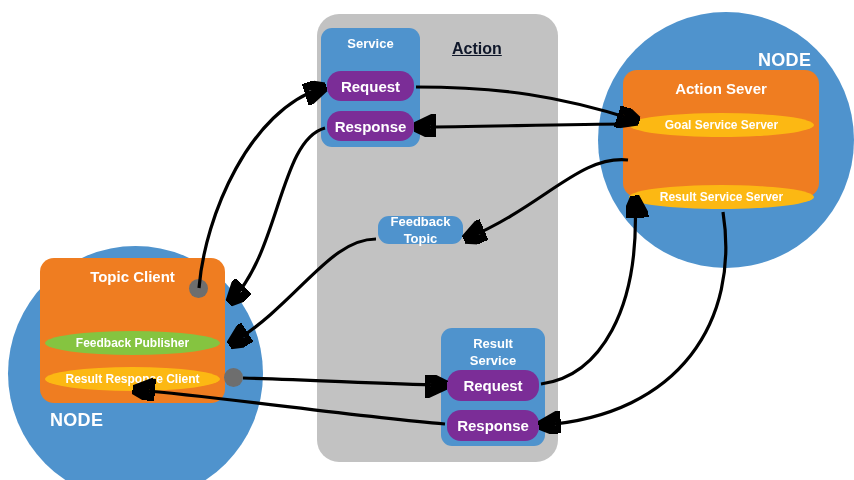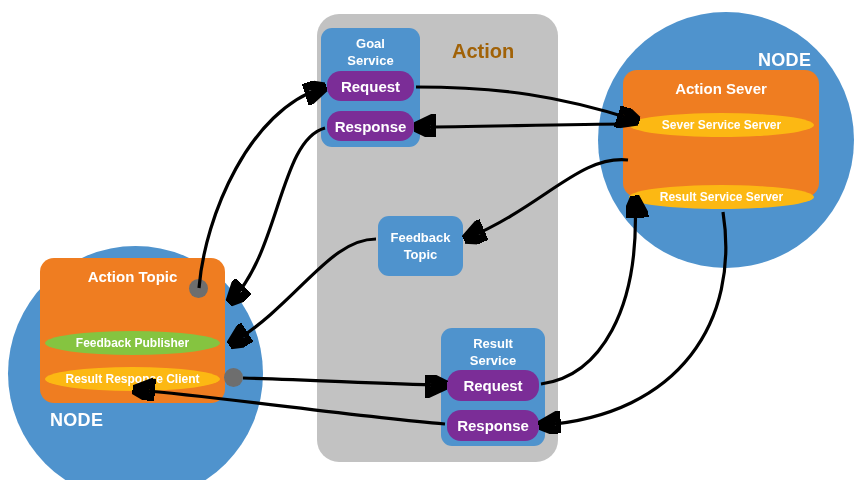--- a/index.html
+++ b/index.html
@@ -56,24 +56,25 @@
   .pill.yellow { background: #fcb813; }
   .pill.green  { background: #85c440; }
 
   .action-container {
     position: absolute;
     background: #c2c2c2;
     border-radius: 22px;
   }
   .action-title {
     position: absolute;
-    color: #a16207;
-    font-weight: bold;
-    font-size: 20px;
-    white-space: nowrap;
+    color: #0f172a;
+    font-weight: bold;
+    font-size: 16px;
+    white-space: nowrap;
+    text-decoration: underline;
   }
   .svc-box {
     position: absolute;
     background: #4f93cd;
     border-radius: 11px;
   }
   .svc-title {
     position: absolute;
     left: 0; right: 0;
     text-align: center;
@@ -123,50 +124,49 @@
 </style>
 </head>
 <body>
 
 <div id="stage">
 
   <div class="node-circle" style="left:8px; top:246px; width:255px; height:255px;"></div>
   <div class="node-label" style="left:50px; top:410px;">NODE</div>
 
   <div class="orange-box" style="left:40px; top:258px; width:185px; height:145px;">
-    <div class="orange-title" style="top:10px;">Action Topic</div>
+    <div class="orange-title" style="top:10px;">Topic Client</div>
   </div>
   <div class="pill green" style="left:45px; top:331px; width:175px; height:24px;">Feedback Publisher</div>
   <div class="pill yellow" style="left:45px; top:367px; width:175px; height:24px;">Result Response Client</div>
 
   <div class="dot" style="left:189px; top:279px;"></div>
   <div class="dot" style="left:224px; top:368px;"></div>
 
   <div class="node-circle" style="left:598px; top:12px; width:256px; height:256px;"></div>
   <div class="node-label" style="left:758px; top:50px;">NODE</div>
 
   <div class="orange-box" style="left:623px; top:70px; width:196px; height:127px;">
     <div class="orange-title" style="top:10px;">Action Sever</div>
   </div>
-  <div class="pill yellow" style="left:629px; top:113px; width:185px; height:24px;">Sever Service Server</div>
+  <div class="pill yellow" style="left:629px; top:113px; width:185px; height:24px;">Goal Service Server</div>
   <div class="pill yellow" style="left:629px; top:185px; width:185px; height:24px;">Result Service Server</div>
 
   <div class="action-container" style="left:317px; top:14px; width:241px; height:448px;"></div>
   <div class="action-title" style="left:452px; top:40px;">Action</div>
 
   <div class="svc-box" style="left:321px; top:28px; width:99px; height:119px;">
     <div class="svc-title" style="top:7px;">
-      <div>Goal</div>
       <div>Service</div>
     </div>
   </div>
   <div class="msg" style="left:327px; top:71px; width:87px; height:30px;">Request</div>
   <div class="msg" style="left:327px; top:111px; width:87px; height:30px;">Response</div>
 
-  <div class="topic-box" style="left:378px; top:216px; width:85px; height:60px;">
+  <div class="topic-box" style="left:378px; top:216px; width:85px; height:28px;">
     <div>
       <div>Feedback</div>
       <div>Topic</div>
     </div>
   </div>
 
   <div class="svc-box" style="left:441px; top:328px; width:104px; height:118px;">
     <div class="svc-title" style="top:7px;">
       <div>Result</div>
       <div>Service</div>

